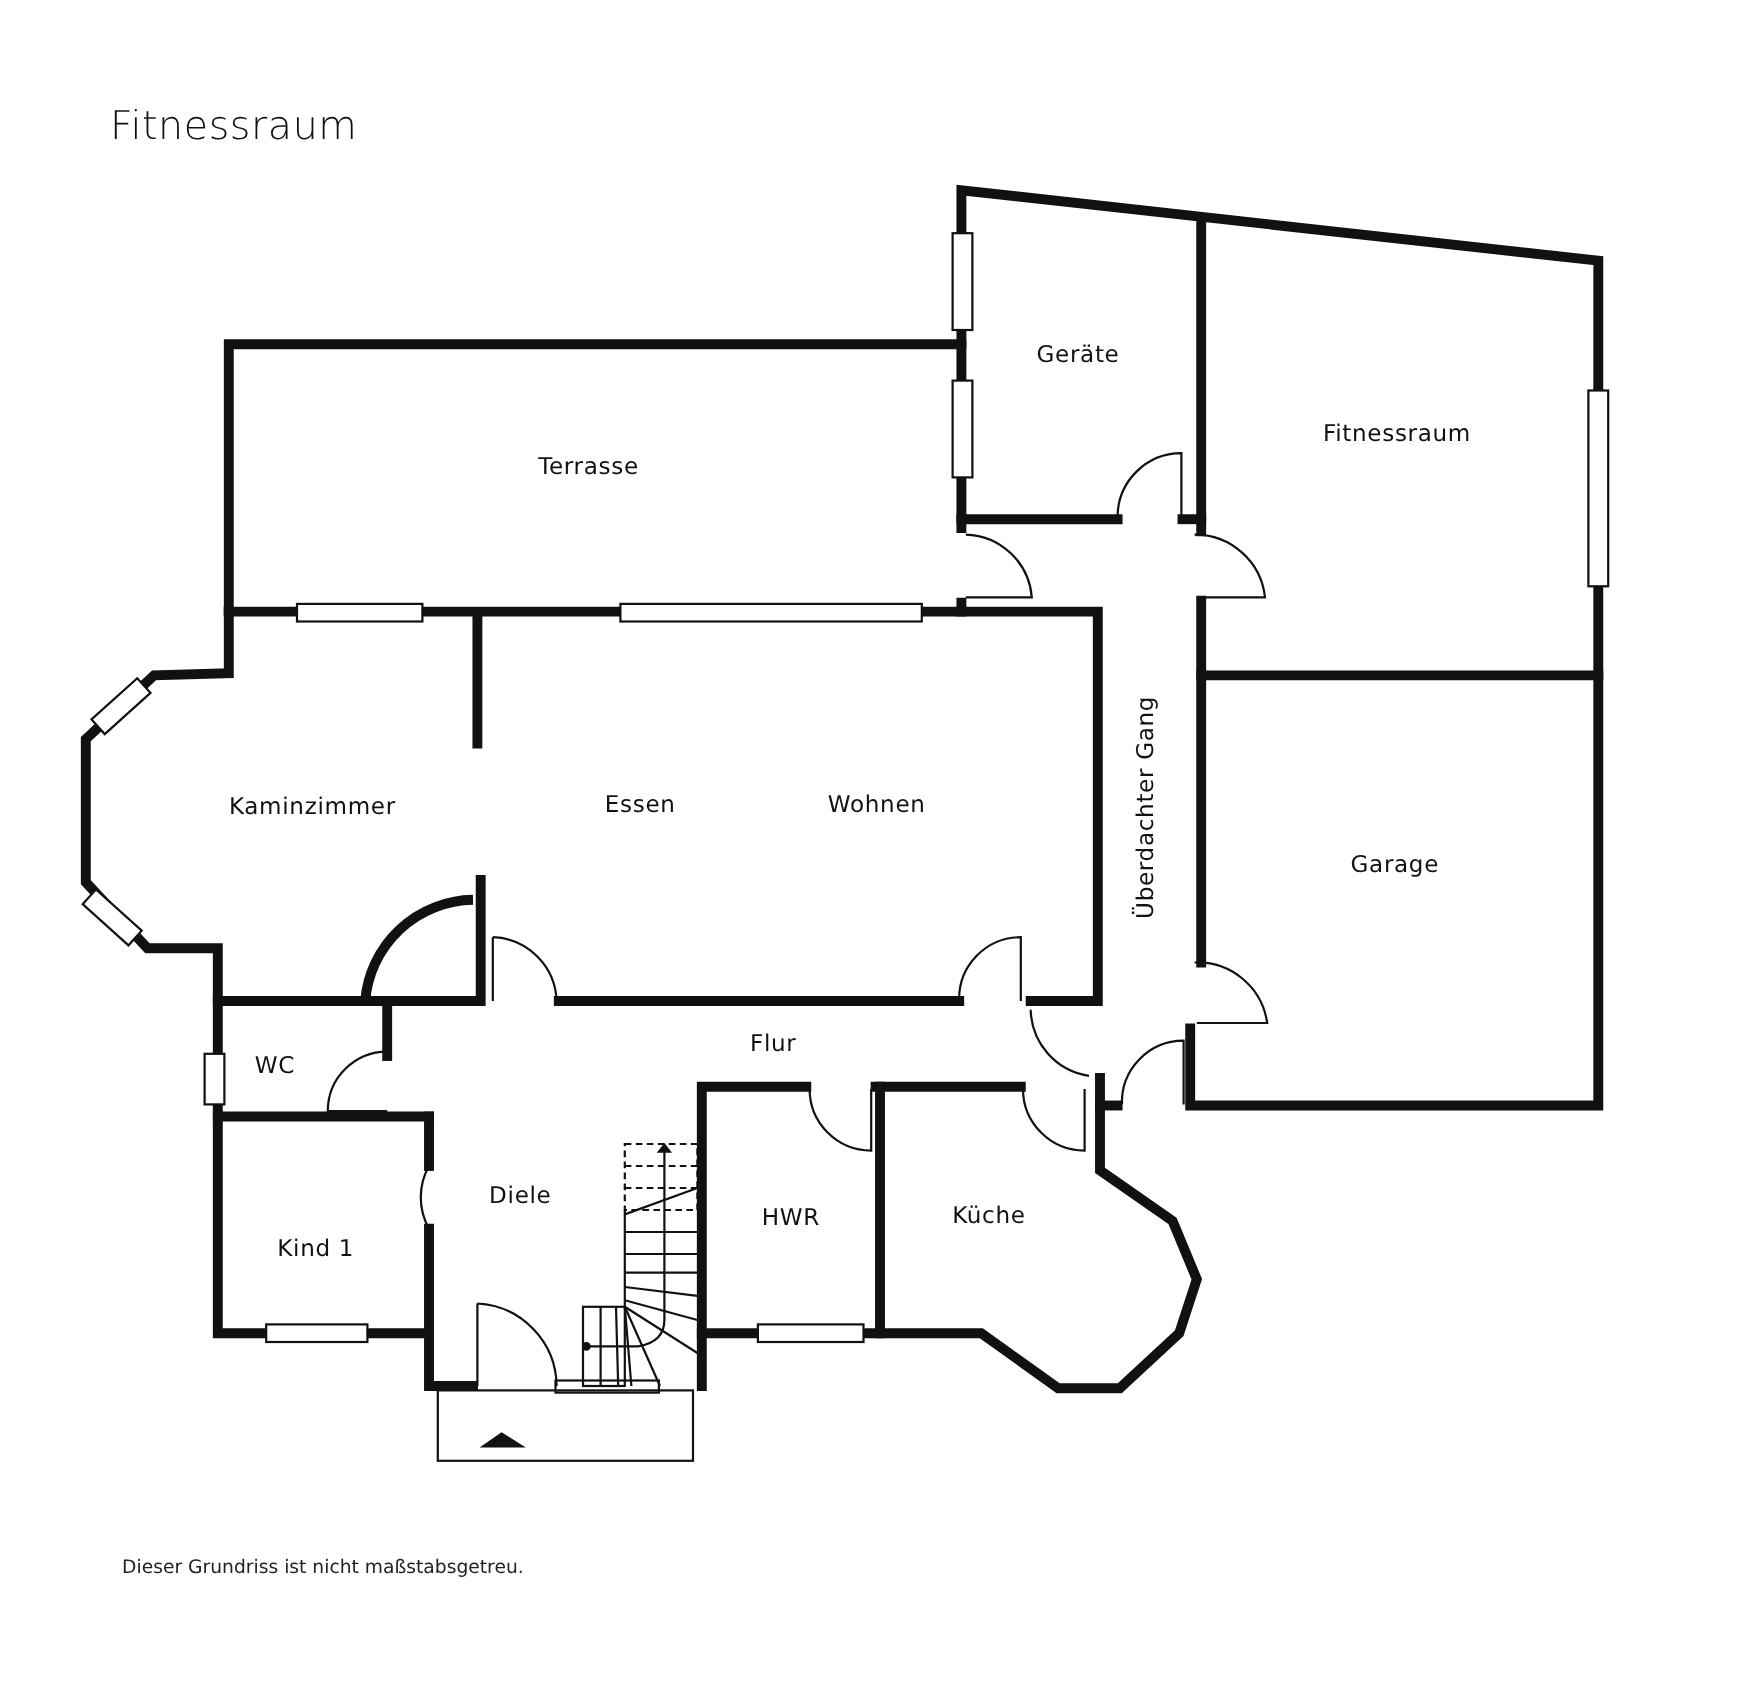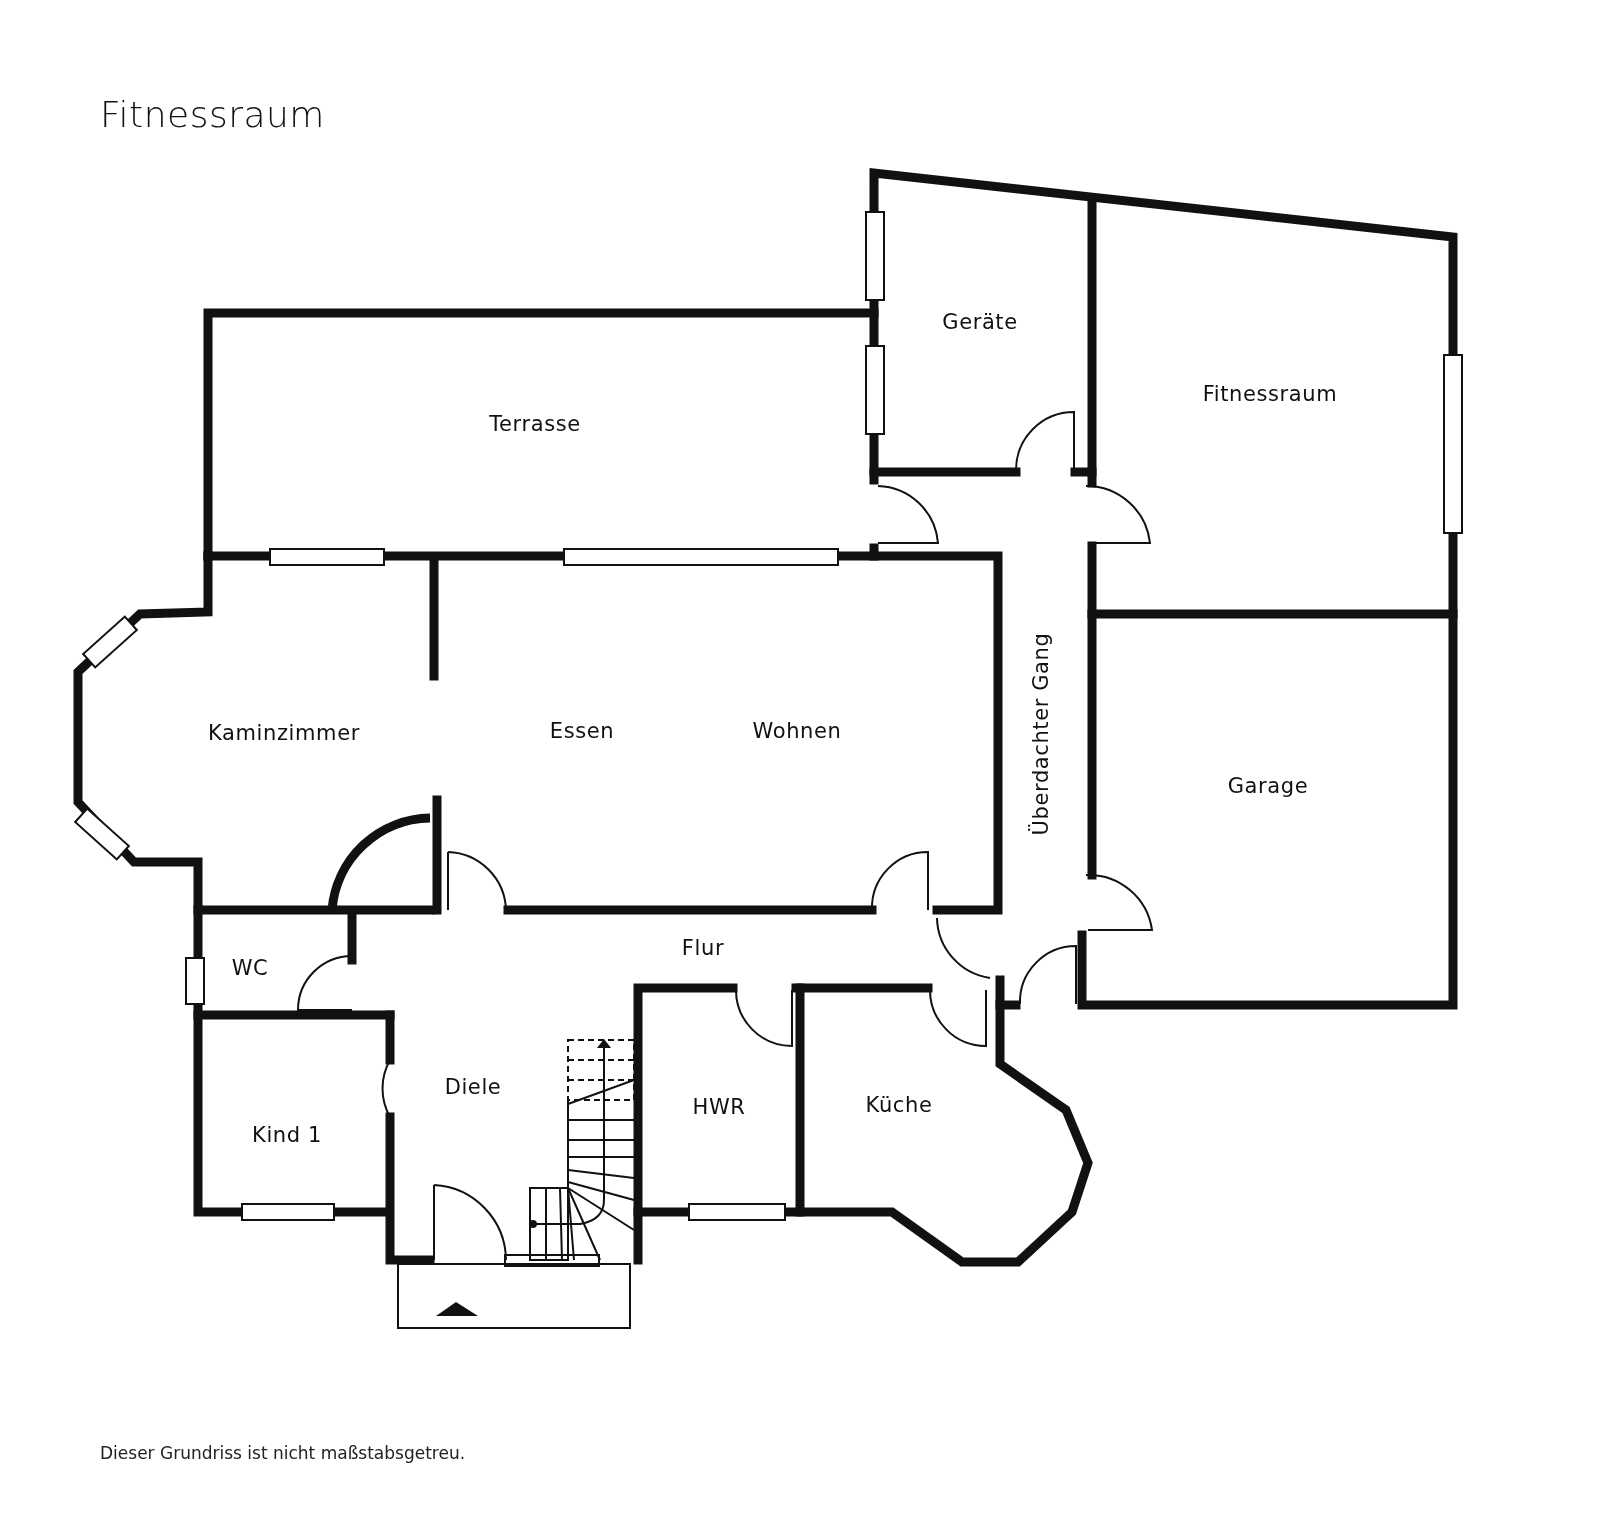--- a/index.html
+++ b/index.html
@@ -1,18 +1,18 @@
 <!DOCTYPE html>
 <html><head>
 <meta charset="utf-8">
 <style>
   html, body { margin: 0; padding: 0; background: #ffffff; }
   body { width: 1600px; height: 1537px; position: relative; overflow: hidden; font-family: "DejaVu Sans", sans-serif; }
   .title { position: absolute; left: 100px; top: 94px; font-size: 36px; font-weight: 300; color: #111111; letter-spacing: 0.5px; }
-  .note { position: absolute; left: 100px; top: 1415px; font-size: 17px; color: #222222; margin-top: 28px; }
+  .note { position: absolute; left: 111px; top: 1415px; font-size: 17px; color: #222222; }
   svg.plan { position: absolute; left: 0; top: 0; }
   .lbl { font-family: "DejaVu Sans", sans-serif; font-size: 21px; fill: #111111; letter-spacing: 0.6px; }
 </style>
 </head>
 <body>
 
 <div class="title">Fitnessraum</div>
 
 <svg class="plan" width="1600" height="1537" viewBox="0 0 1600 1537">
   <g fill="none" stroke="#111111" stroke-width="9" stroke-linejoin="miter" stroke-linecap="square">

